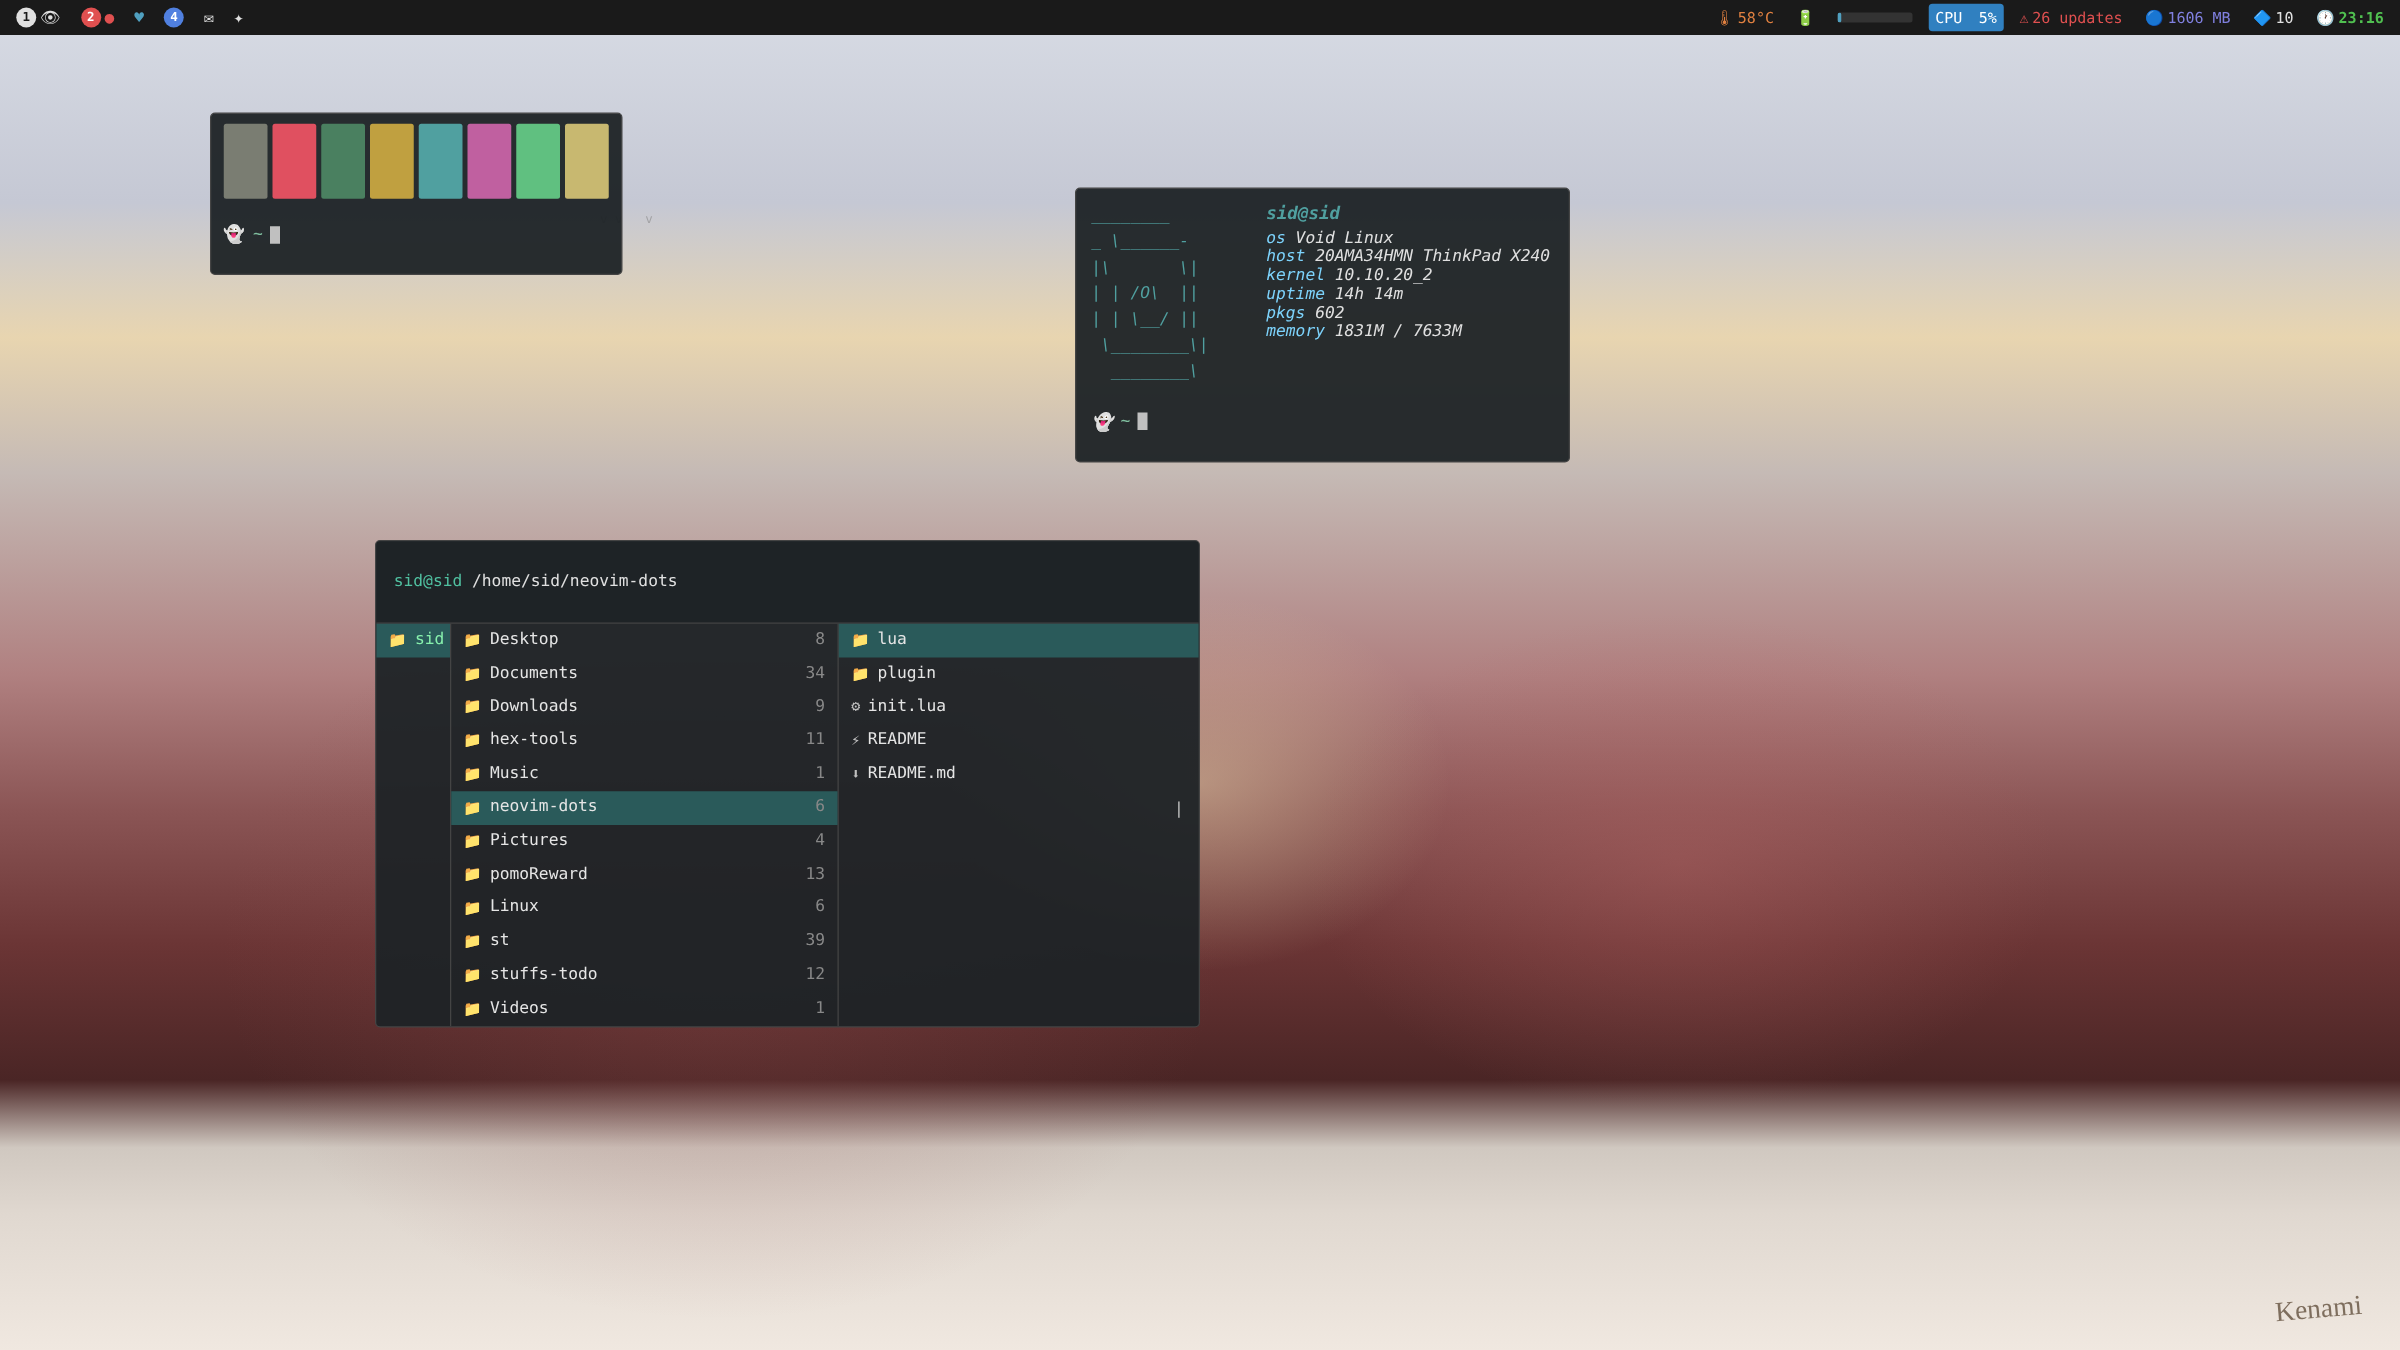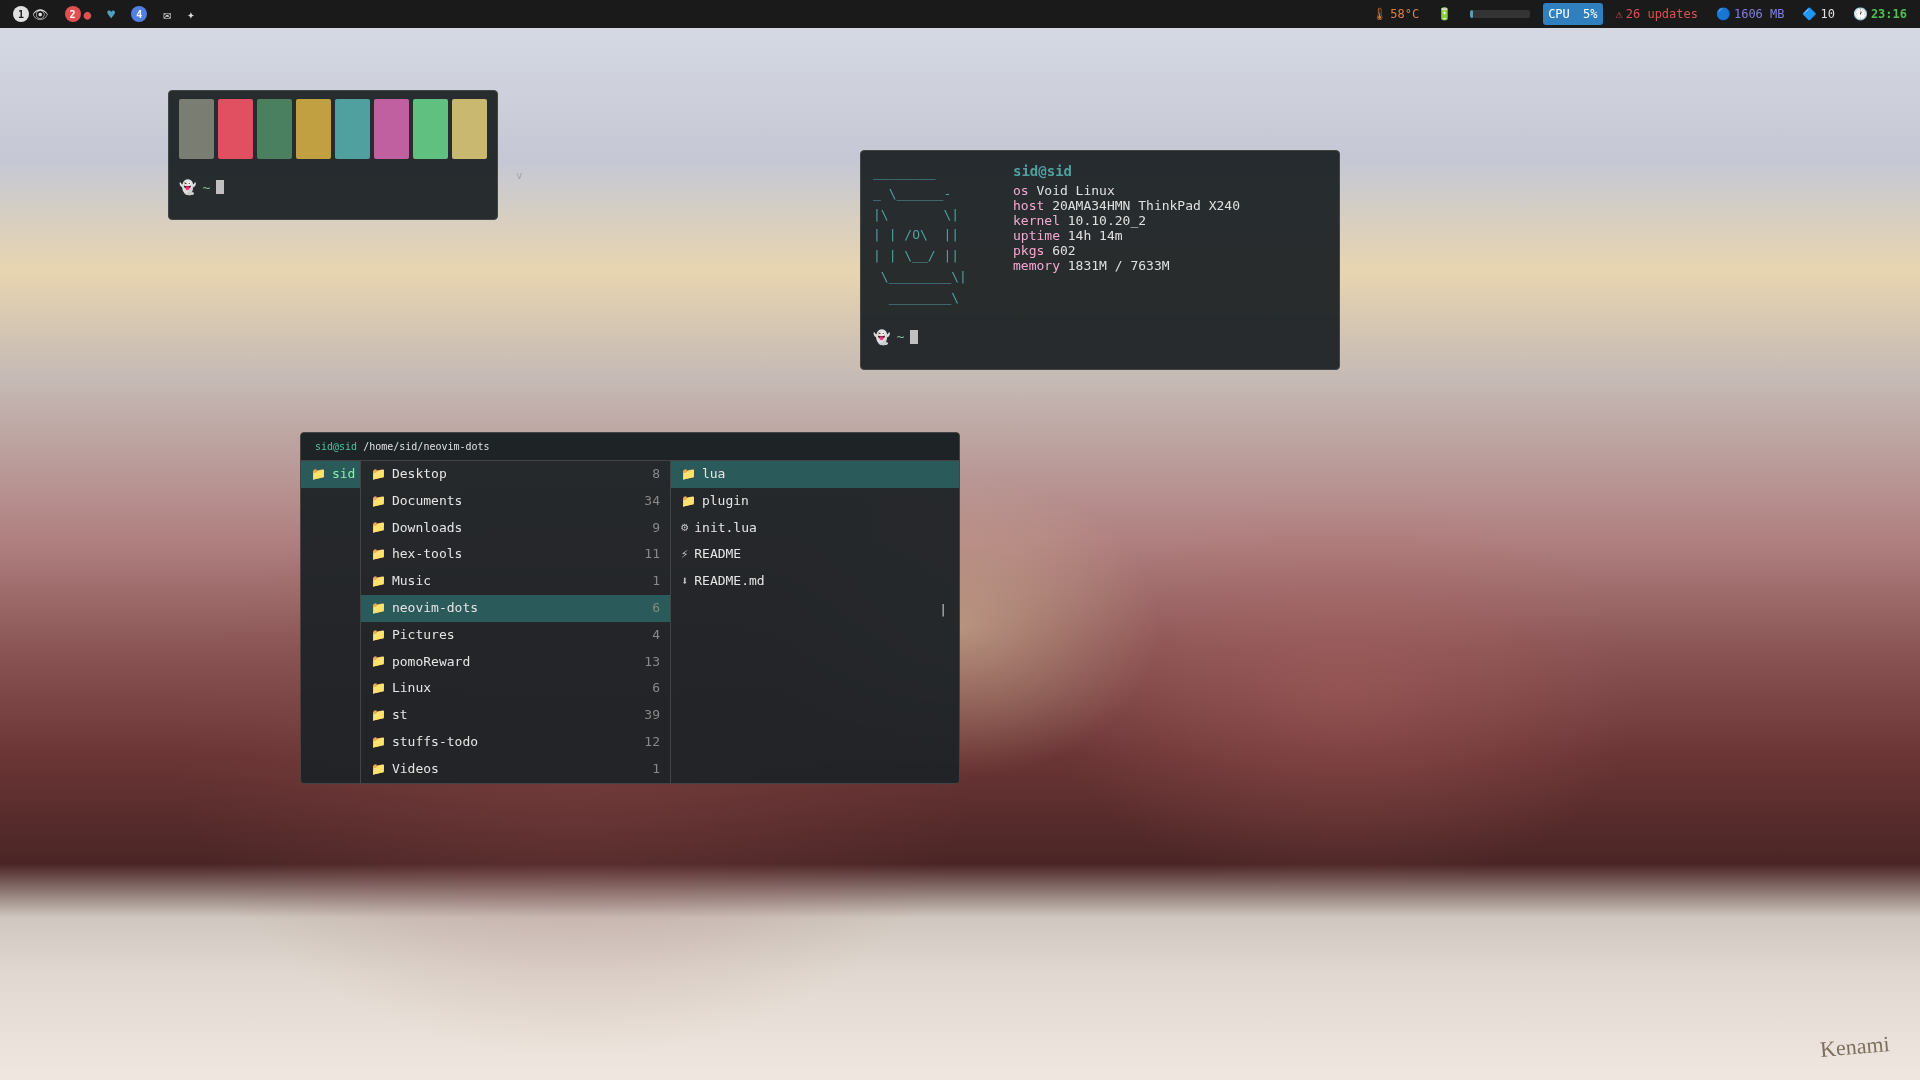--- a/index.html
+++ b/index.html
@@ -200,40 +200,41 @@
       width: 8px;
       height: 14px;
       background: #c0c0c0;
       vertical-align: text-bottom;
     }
 
     
     .term-neofetch {
       top: 150px;
       left: 860px;
-      width: 480px;
+      width: 396px;
       min-height: 220px;
+      font-style: italic;
     }
 
     .neofetch-layout {
       display: flex;
       gap: 20px;
       padding: 12px;
     }
 
     .neofetch-ascii {
       color: #50a0a0;
       font-size: 13px;
       line-height: 1.6;
       white-space: pre;
       min-width: 120px;
     }
 
     .neofetch-label {
-      color: #f9a8d4;
+      color: #7dd3fc;
     }
 
     .neofetch-value {
       color: #e0e0e0;
     }
 
     .neofetch-user {
       color: #50a0a0;
       font-weight: bold;
       font-size: 14px;
@@ -247,22 +248,22 @@
 
     
     .term-filemanager {
       top: 432px;
       left: 300px;
       width: 660px;
     }
 
     .fm-titlebar {
       background: rgba(30, 35, 38, 0.95);
-      padding: 8px 14px;
-      font-size: 10px;
+      padding: 25px 14px;
+      font-size: 13px;
       border-bottom: 1px solid #444;
     }
 
     .fm-path-user {
       color: #50c0a0;
     }
 
     .fm-path-dir {
       color: #e0e0e0;
     }

